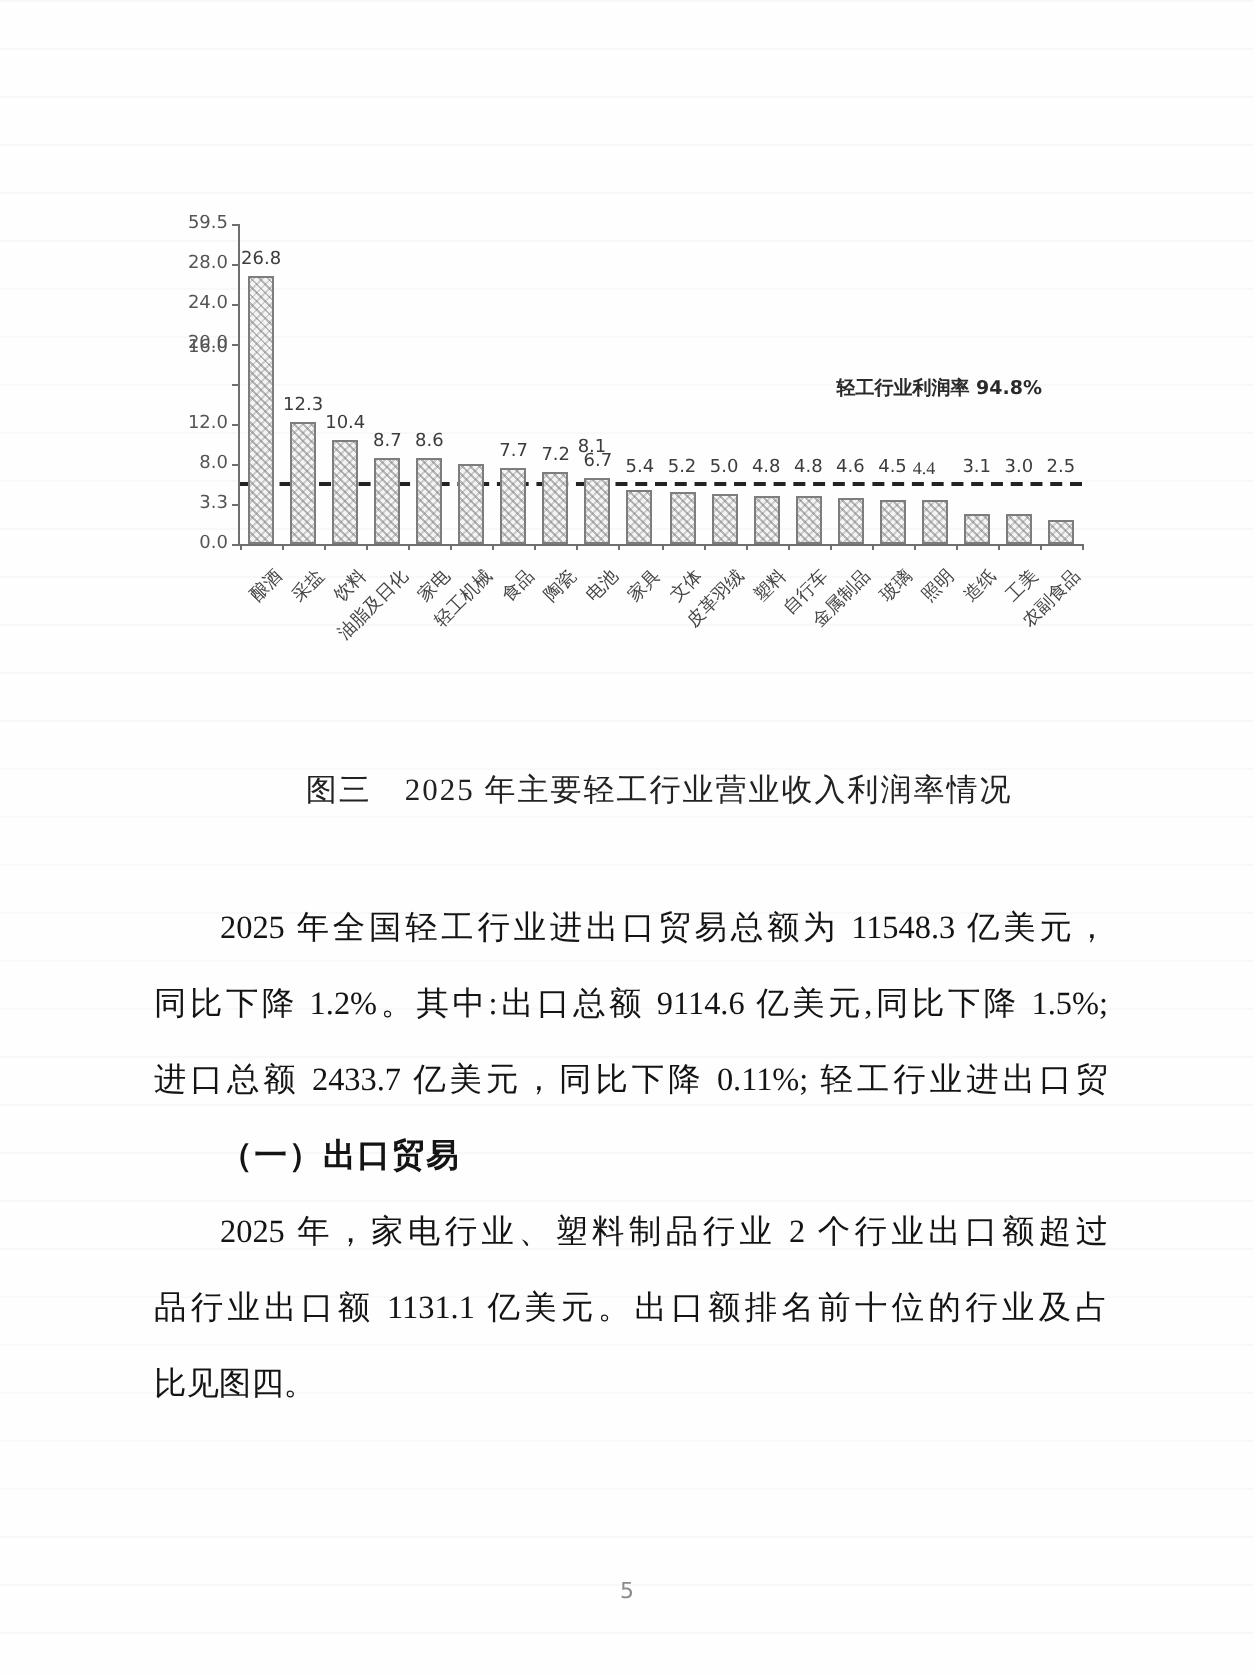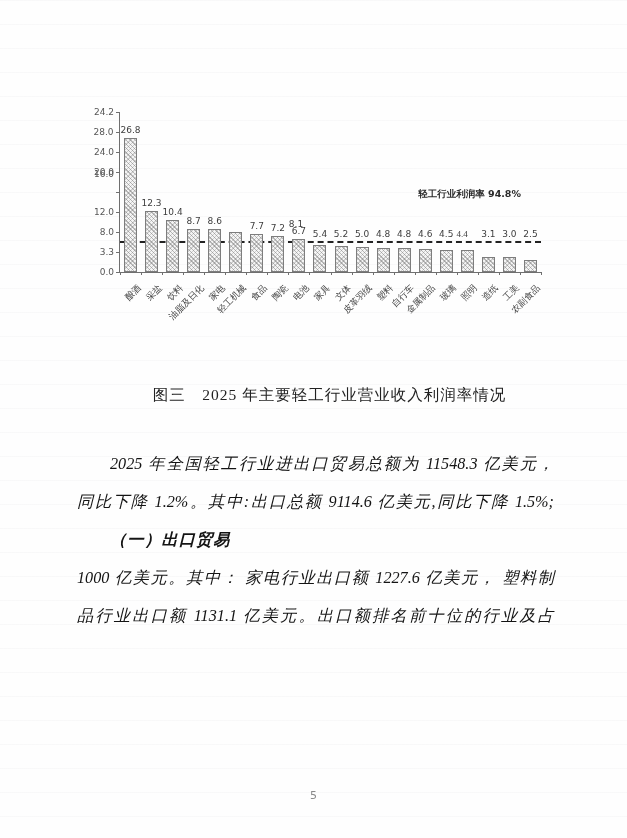--- a/index.html
+++ b/index.html
@@ -35,21 +35,21 @@
         font:9px "Liberation Serif","DejaVu Serif",serif;color:#444;
         transform:rotate(-45deg);transform-origin:100% 0;}
 
   
   .caption{position:absolute;left:0;top:385px;width:627px;text-align:center;
            font-size:15.5px;color:#222;letter-spacing:1px;padding-left:16px;}
   .heading{position:absolute;left:78px;top:413px;
            font-family:"DejaVu Sans","Liberation Sans",sans-serif;
            font-weight:bold;font-size:17.5px;color:#161616;letter-spacing:2px;}
   .bodytext{position:absolute;left:77px;top:445px;width:477px;
-            font-size:16.2px;color:#141414;font-style:italic;}
+            font-size:16.2px;color:#141414;}
   .line{height:38px;line-height:38px;text-align:justify;text-align-last:justify;
         white-space:nowrap;}
   .line.left{text-align-last:left;}
   .line.indent{padding-left:33px;}
   .subhead{font-weight:bold;text-align-last:left;letter-spacing:1px;}
   .pagenum{position:absolute;left:0;top:789px;width:627px;text-align:center;
            font:11px "DejaVu Sans",sans-serif;color:#8a8a8a;}
 </style>
 </head>
 <body>
@@ -135,23 +135,23 @@
         <div class="xtick" style="left: 252.6px;"></div>
         <div class="xtick" style="left: 273.65px;"></div>
         <div class="xtick" style="left: 294.7px;"></div>
         <div class="xtick" style="left: 315.75px;"></div>
         <div class="xtick" style="left: 336.8px;"></div>
         <div class="xtick" style="left: 357.85px;"></div>
         <div class="xtick" style="left: 378.9px;"></div>
         <div class="xtick" style="left: 399.95px;"></div>
         <div class="xtick" style="left: 421px;"></div>
       </div>
-  <div class="ylab" style="top: 1.5px;">24.2</div>
+  <div class="ylab" style="top: 1.5px;">59.5</div>
       <div class="ytick" style="top: 7px;"></div>
-      <div class="ylab" style="top: 21.5px; text-align: center;">28.0</div>
+      <div class="ylab" style="top: 21.5px;">28.0</div>
       <div class="ytick" style="top: 27px;"></div>
       <div class="ylab" style="top: 41.5px;">24.0</div>
       <div class="ytick" style="top: 47px;"></div>
       <div class="ylab" style="top: 61.5px;">20.0</div>
       <div class="ytick" style="top: 67px;"></div>
       <div class="ylab" style="top: 64px; text-align: right;">16.0</div>
       <div class="ytick" style="top: 87px;"></div>
       <div class="ylab" style="top: 101.5px;">12.0</div>
       <div class="ytick" style="top: 107px;"></div>
       <div class="ylab" style="top: 121.5px;">8.0</div>
@@ -161,21 +161,23 @@
       <div class="ylab" style="top: 161.5px;">0.0</div>
       <div class="ytick" style="top: 167px;"></div>
     </div>
 
   <div class="caption">图三　2025 年主要轻工行业营业收入利润率情况</div>
 
 
   <div class="bodytext">
     <div class="line indent">2025 年全国轻工行业进出口贸易总额为 11548.3 亿美元，</div>
     <div class="line">同比下降 1.2%。其中:出口总额 9114.6 亿美元,同比下降 1.5%;</div>
+    <div class="line">进口总额 2433.7 亿美元，同比下降 0.11%; 轻工行业进出口贸</div>
 
     <div class="line indent subhead">（一）出口贸易</div>
 
-    <div class="line">1000 亿美元。其中： 家电行业出口额 1227.6 亿美元， 塑料制</div>
+    <div class="line indent">2025 年，家电行业、塑料制品行业 2 个行业出口额超过</div>
     <div class="line">品行业出口额 1131.1 亿美元。出口额排名前十位的行业及占</div>
+    <div class="line left">比见图四。</div>
   </div>
 
   <div class="pagenum">5</div>
 </div>
 
 </body></html>

